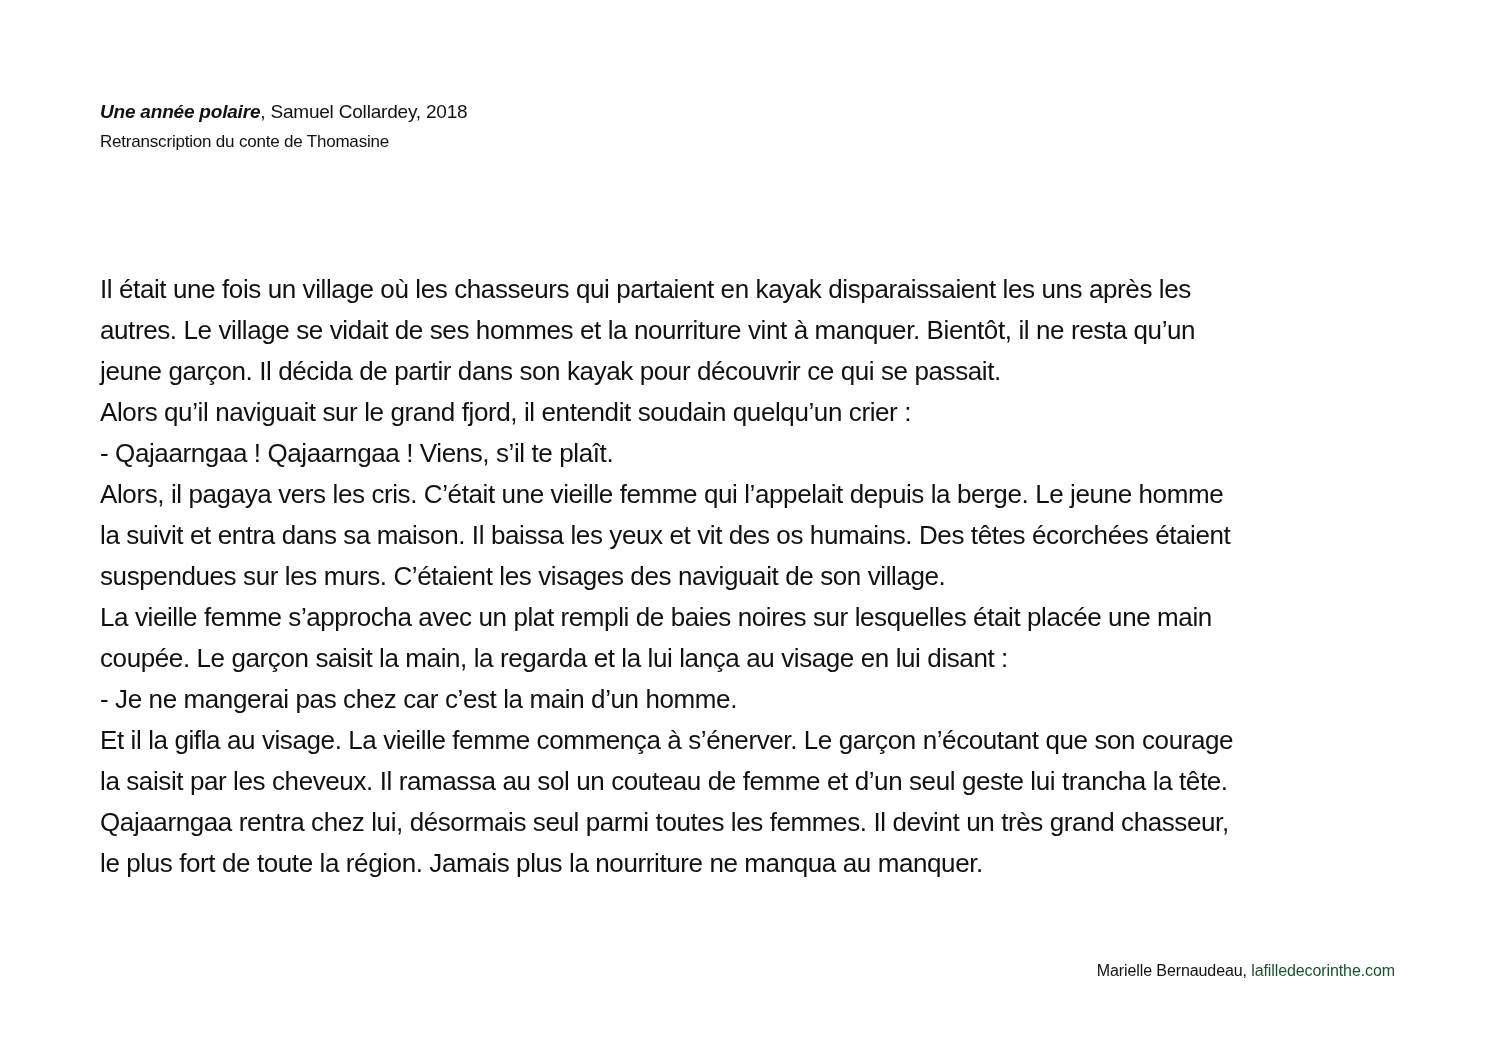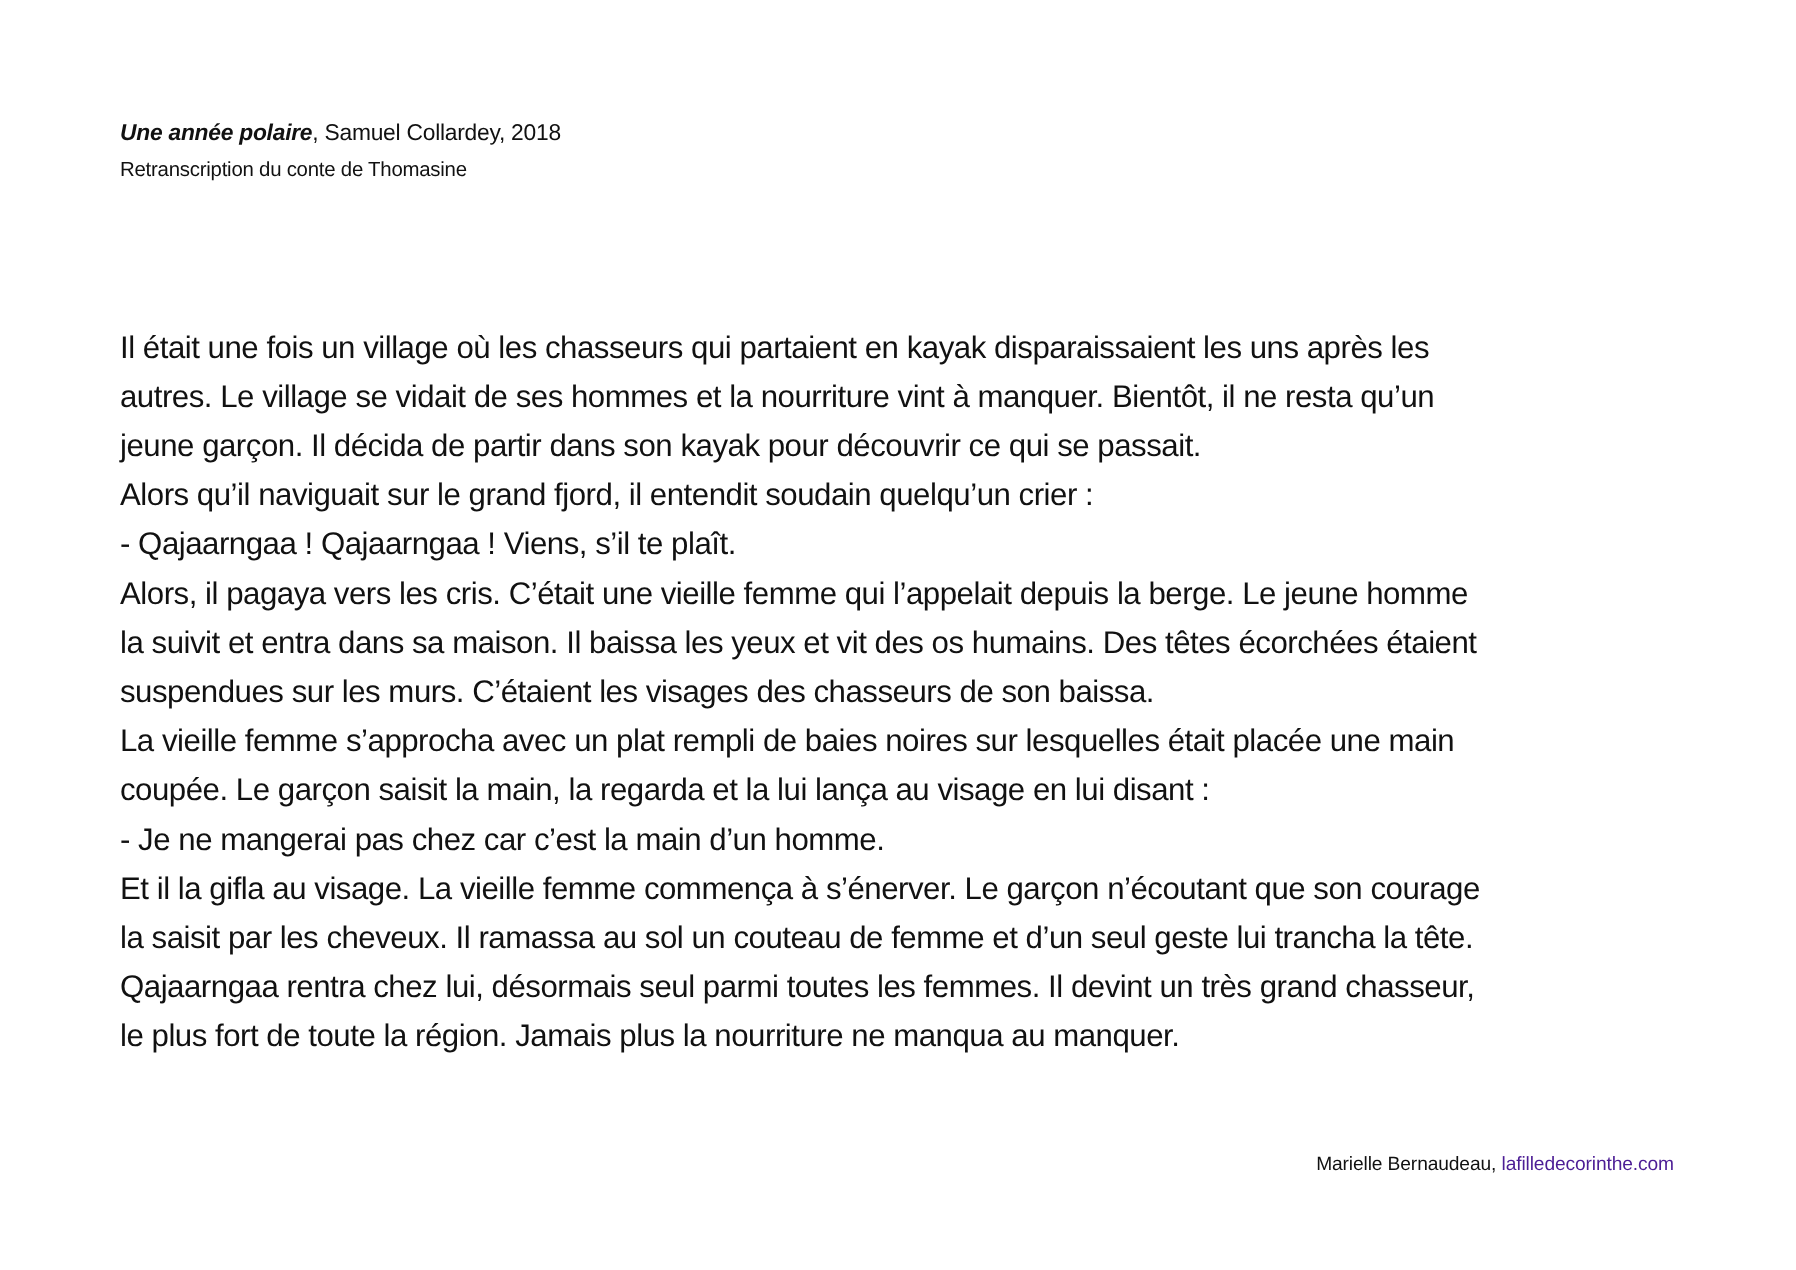--- a/index.html
+++ b/index.html
@@ -83,27 +83,27 @@
   </div>
 
   <div class="body-text">
     <div class="story-line">Il était une fois un village où les chasseurs qui partaient en kayak disparaissaient les uns après les</div>
     <div class="story-line">autres. Le village se vidait de ses hommes et la nourriture vint à manquer. Bientôt, il ne resta qu’un</div>
     <div class="story-line">jeune garçon. Il décida de partir dans son kayak pour découvrir ce qui se passait.</div>
     <div class="story-line">Alors qu’il naviguait sur le grand fjord, il entendit soudain quelqu’un crier :</div>
     <div class="story-line">- Qajaarngaa ! Qajaarngaa ! Viens, s’il te plaît.</div>
     <div class="story-line">Alors, il pagaya vers les cris. C’était une vieille femme qui l’appelait depuis la berge. Le jeune homme</div>
     <div class="story-line">la suivit et entra dans sa maison. Il baissa les yeux et vit des os humains. Des têtes écorchées étaient</div>
-    <div class="story-line">suspendues sur les murs. C’étaient les visages des chasseurs de son baissa.</div>
+    <div class="story-line">suspendues sur les murs. C’étaient les visages des naviguait de son village.</div>
     <div class="story-line">La vieille femme s’approcha avec un plat rempli de baies noires sur lesquelles était placée une main</div>
     <div class="story-line">coupée. Le garçon saisit la main, la regarda et la lui lança au visage en lui disant :</div>
     <div class="story-line">- Je ne mangerai pas chez car c’est la main d’un homme.</div>
     <div class="story-line">Et il la gifla au visage. La vieille femme commença à s’énerver. Le garçon n’écoutant que son courage</div>
     <div class="story-line">la saisit par les cheveux. Il ramassa au sol un couteau de femme et d’un seul geste lui trancha la tête.</div>
     <div class="story-line">Qajaarngaa rentra chez lui, désormais seul parmi toutes les femmes. Il devint un très grand chasseur,</div>
     <div class="story-line">le plus fort de toute la région. Jamais plus la nourriture ne manqua au manquer.</div>
   </div>
 
   <div class="footer">
-    <span style="color: rgb(17, 17, 17); margin-left: 40px;">Marielle Bernaudeau, </span><a href="#" style="color: #4c1d95;">lafilledecorinthe.com</a>
+    <span style="color: rgb(17, 17, 17); margin-left: 40px;">Marielle Bernaudeau, </span><a href="#" style="color: #14532d;">lafilledecorinthe.com</a>
   </div>
 
 </div>
 
 </body></html>

